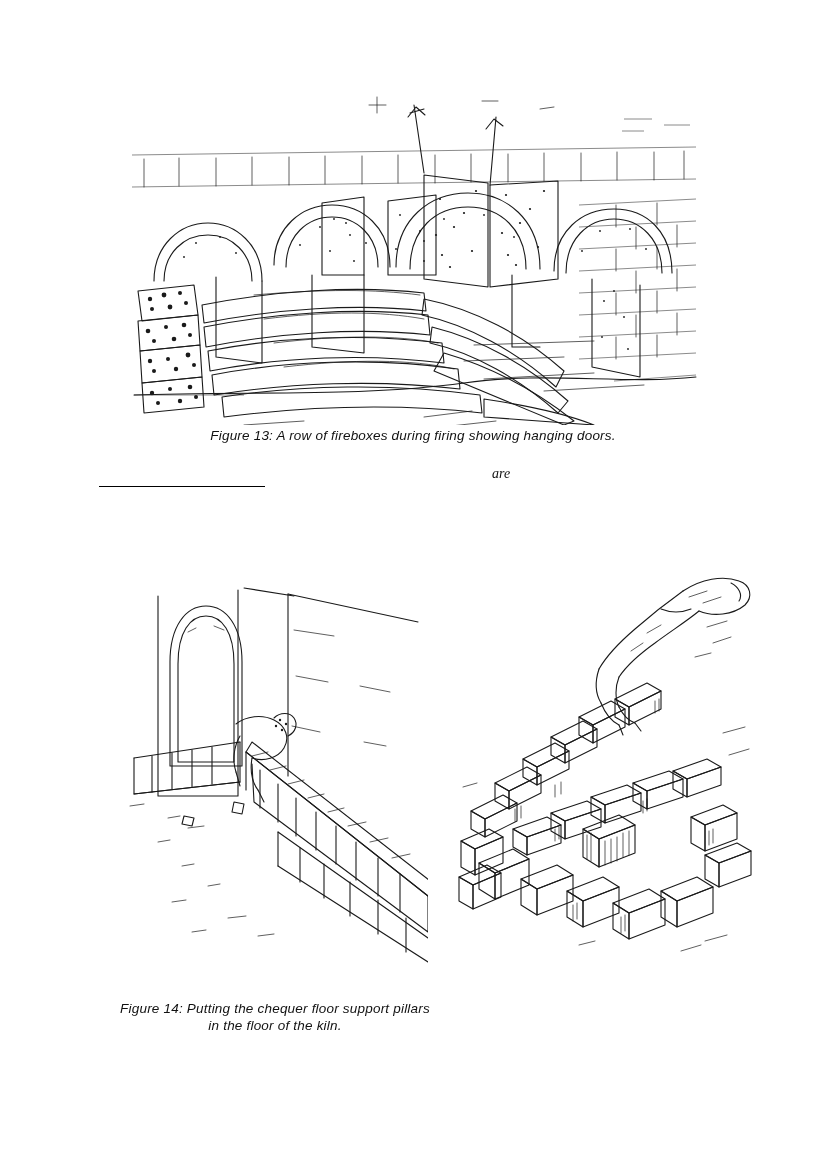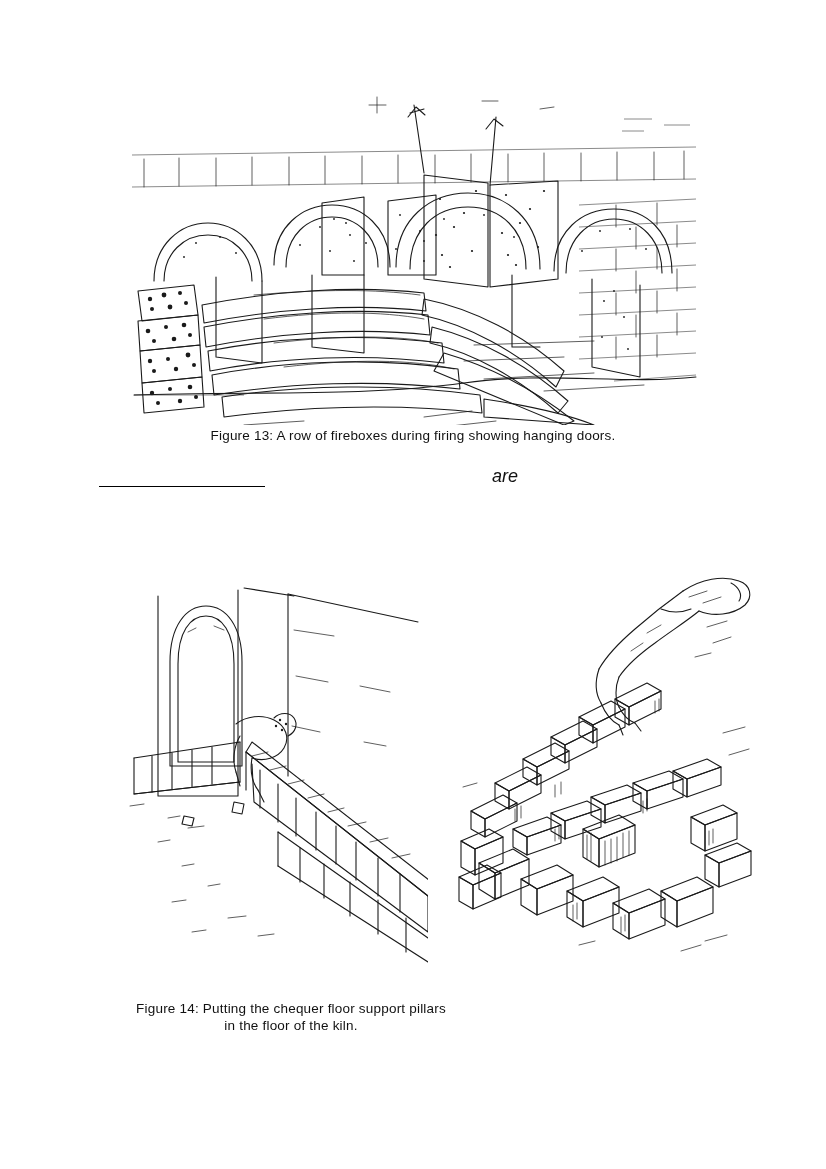--- a/index.html
+++ b/index.html
@@ -29,20 +29,21 @@
     left: 124px;
     top: 95px;
     width: 580px;
     height: 330px;
   }
   .fig13-wrap svg { display: block; }
 
   .caption {
     position: absolute;
     text-align: center;
+    font-style: italic;
     font-size: 13.5px;
     line-height: 17px;
     color: #111;
     letter-spacing: 0.2px;
   }
   .cap13 {
     left: 113px;
     top: 427px;
     width: 600px;
   }
@@ -53,35 +54,36 @@
     left: 99px;
     top: 486px;
     width: 166px;
     height: 0;
     border-top: 1px solid #000;
   }
   .stray-word {
     position: absolute;
     left: 492px;
     top: 466px;
-    font-size: 18px;
+    font-size: 14px;
     font-style: italic;
     color: #111;
+    font-family: Liberation Serif, serif;
   }
 
   
   .fig14-wrap {
     position: absolute;
     left: 128px;
     top: 566px;
     width: 300px;
     height: 400px;
   }
   .cap14 {
-    left: 136px;
+    left: 120px;
     top: 1000px;
     width: 310px;
     text-align: center;
   }
 
   
   .fig15-wrap {
     position: absolute;
     left: 455px;
     top: 573px;

